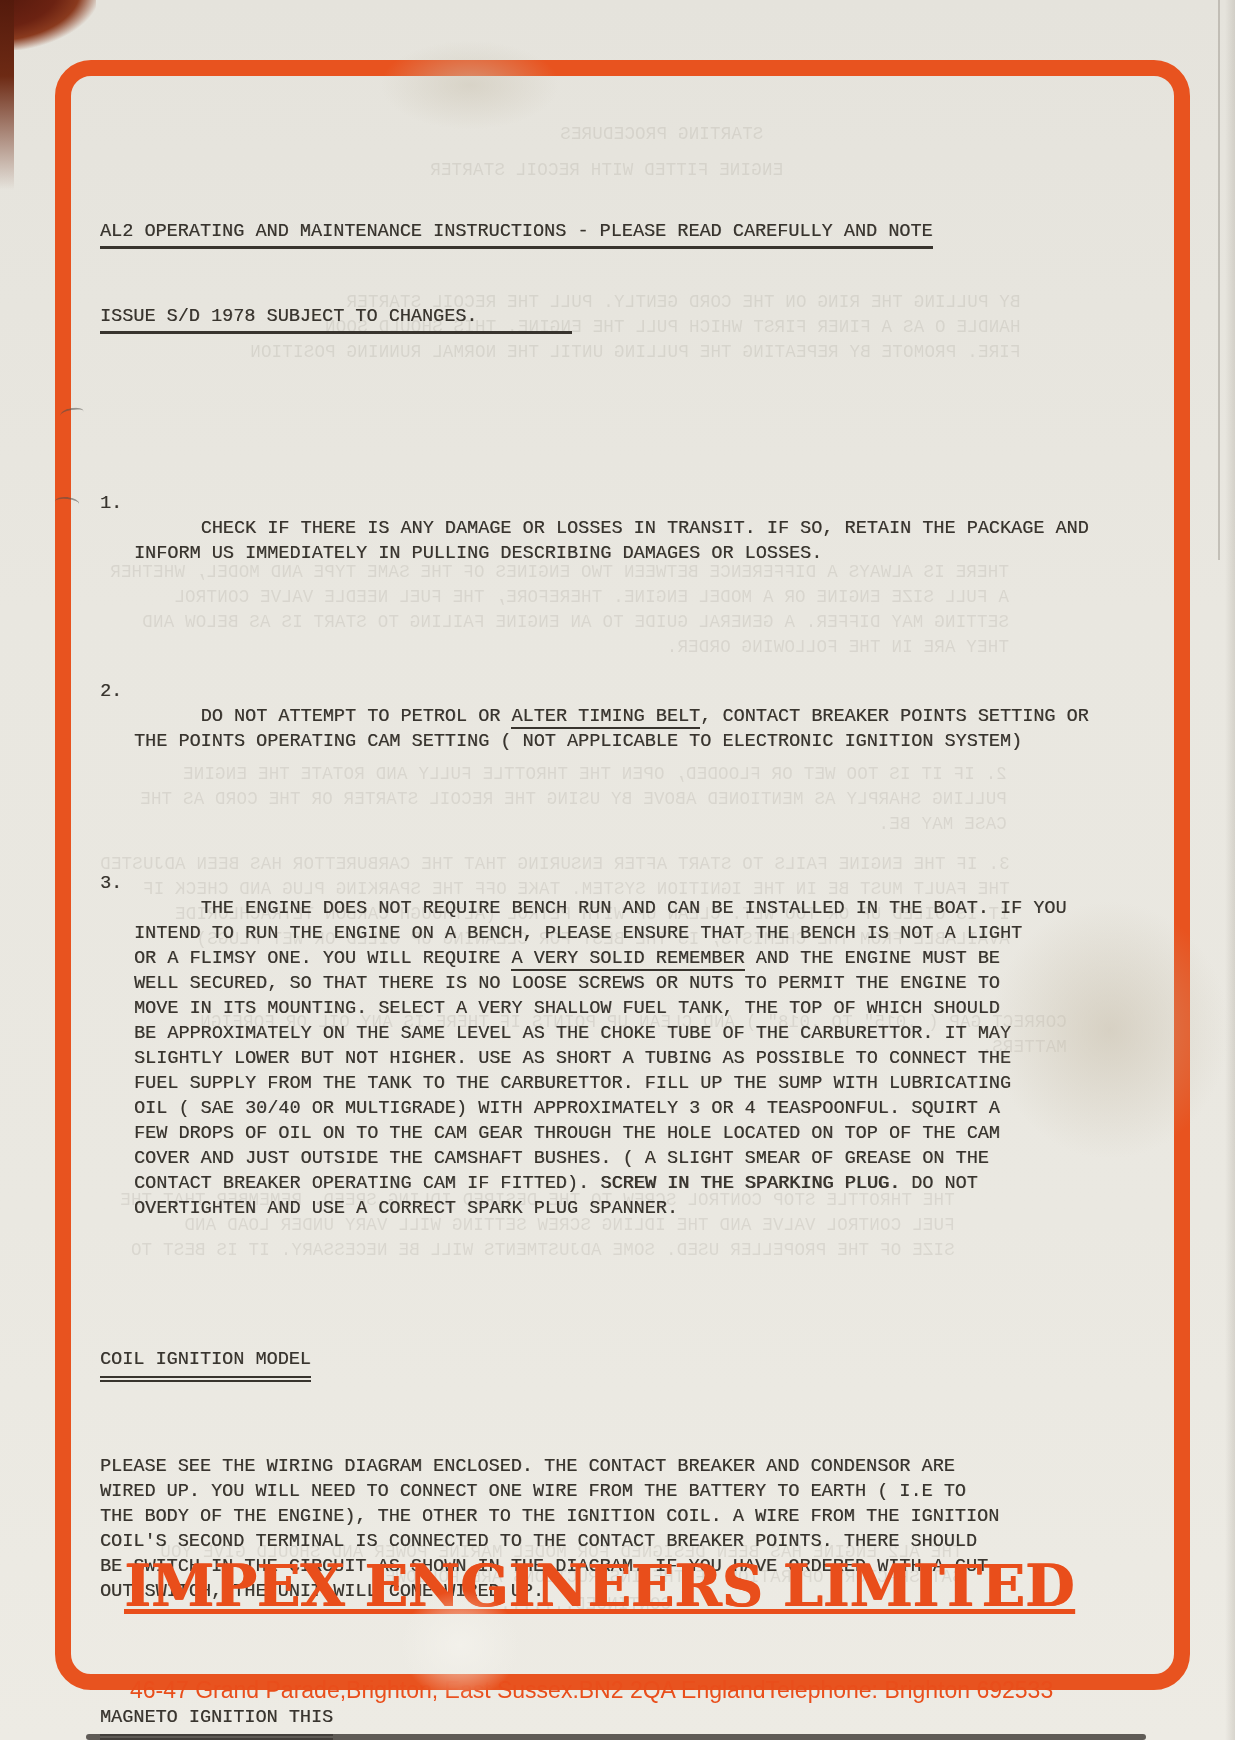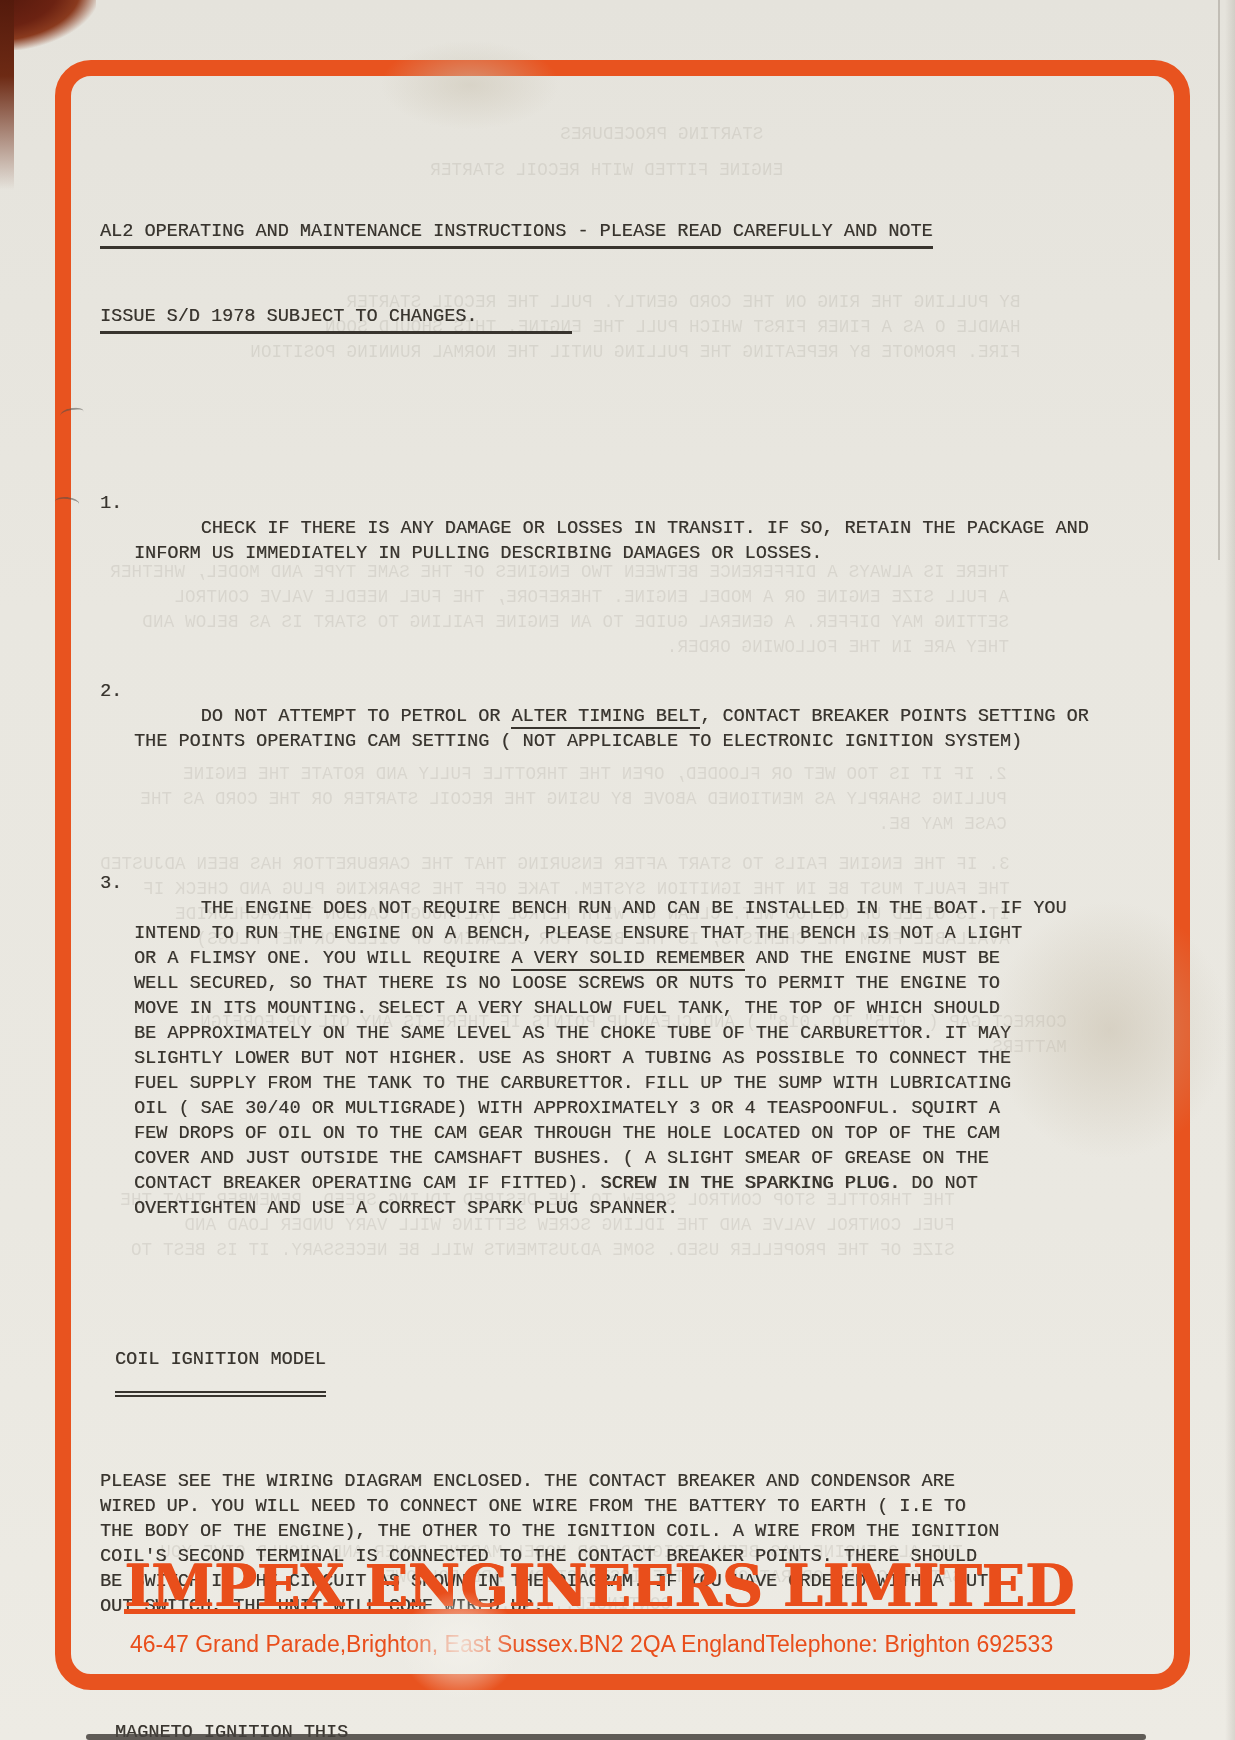--- a/index.html
+++ b/index.html
@@ -34,28 +34,28 @@
     text-shadow:.4px 0 0 rgba(56,52,46,.55);}
   .doc-header{margin-bottom:27px;}
   .hline{display:block;margin-bottom:5px;}
   .hline>span{border-bottom:3px solid #38342e;padding-bottom:2px;display:inline-block;}
   .hline2>span{padding-right:95px;}
   .item{position:relative;padding-left:34px;}
   .item .num{position:absolute;left:0;top:0;}
   .i1{margin-bottom:13px;}
   .i2{margin-bottom:17px;}
   .sec-h{margin:26px 0 22px;}
-  .sec-h>span{border-bottom:6px double #38342e;padding-bottom:19px;display:inline-block;margin-left:15px;}
+  .sec-h>span{border-bottom:6px double #38342e;padding-bottom:4px;display:inline-block;}
   .u{border-bottom:2.5px solid #38342e;margin-top:8px;}
   .b{font-weight:normal;text-shadow:.8px 0 0 rgba(56,52,46,.9);}
   
   .footer-company{position:absolute;left:124px;top:1552px;color:#e94e1b;
     font-family:"DejaVu Serif",serif;font-weight:bold;font-size:57px;letter-spacing:0px;
     text-shadow:1px 0 0 #e94e1b;text-decoration:underline;}
-  .footer-address{position:absolute;left:130px;top:1630px;color:#e94e1b;
+  .footer-address{position:absolute;left:130px;top:1676px;color:#e94e1b;
     font:23px/28px "Liberation Sans",sans-serif;display:flex;white-space:nowrap;}
 </style>
 </head>
 <body>
 
 <div class="page">
 
   <div>
     <div class="ghost" style="left:560px;top:122px;">STARTING PROCEDURES</div>
     <div class="ghost" style="left:430px;top:158px;">ENGINE FITTED WITH RECOIL STARTER</div>

